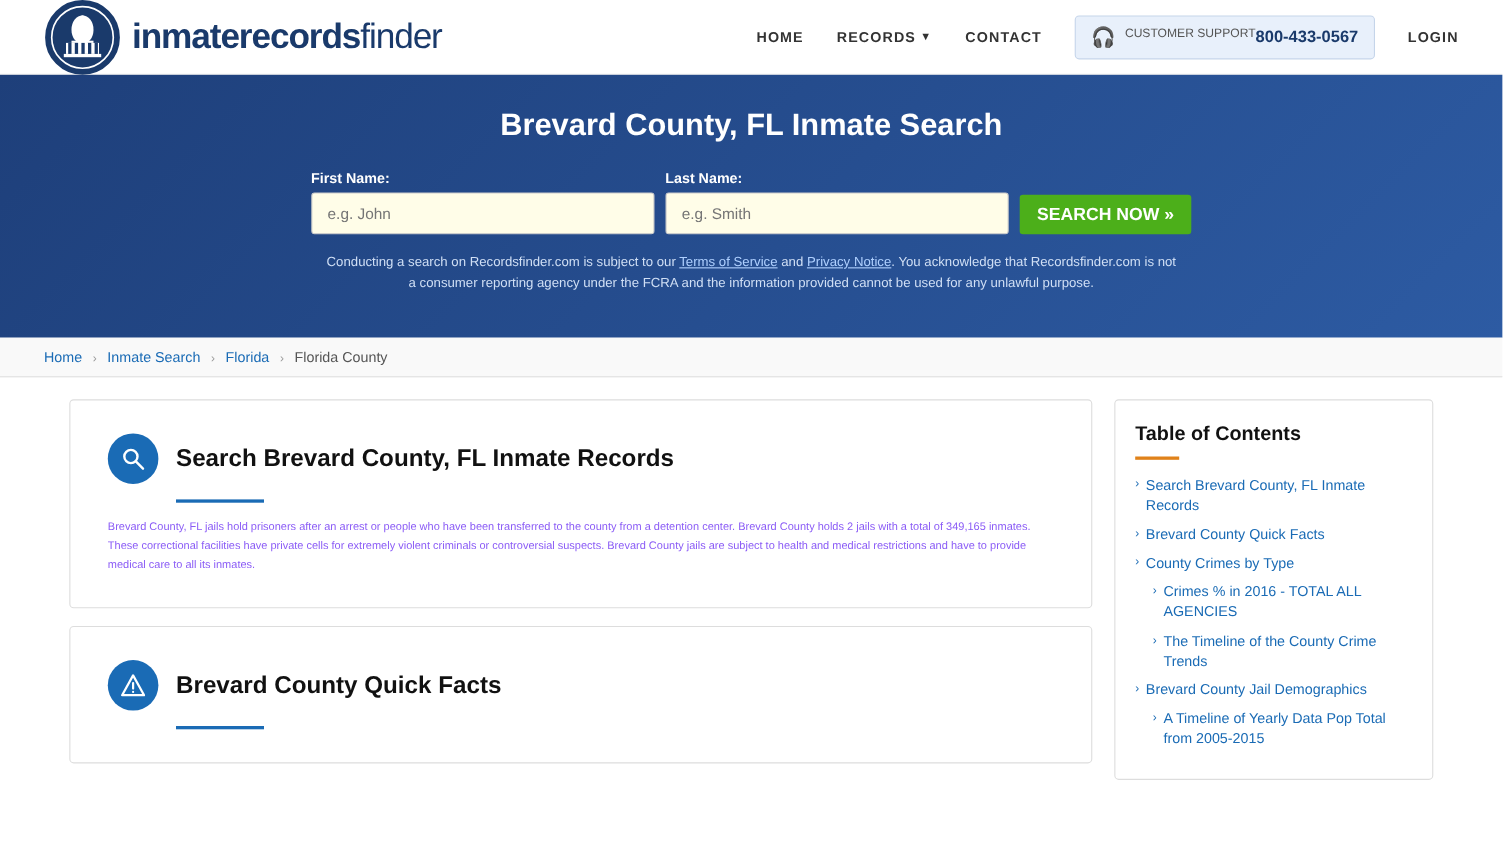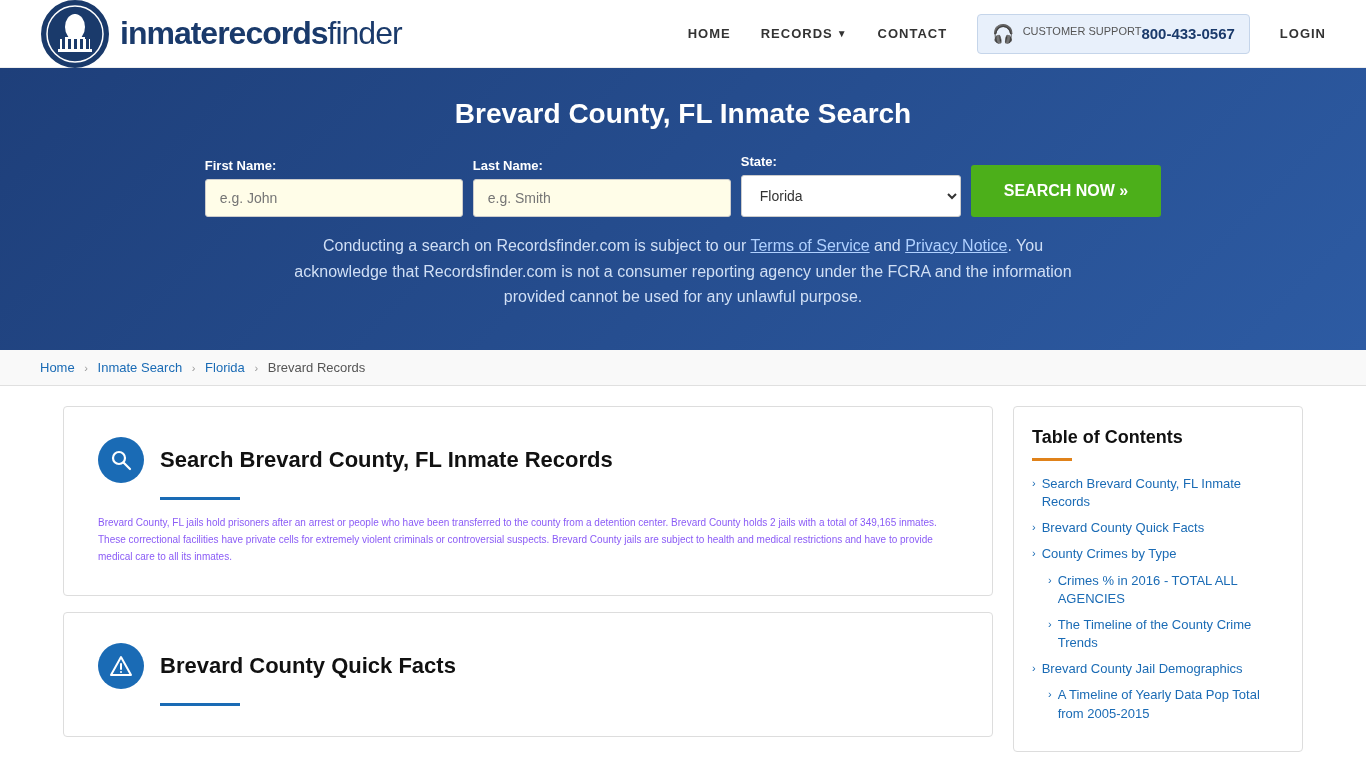--- a/index.html
+++ b/index.html
@@ -122,47 +122,47 @@
       font-size: 13px;
       font-weight: 600;
     }
     .form-input {
       background: #fffde8;
       border: 1px solid #ccc;
       border-radius: 3px;
       padding: 10px 14px;
       font-size: 14px;
       color: #aaa;
-      width: 258px;
+      width: 312px;
     }
     .state-select {
       background: #fff;
       border: 1px solid #ccc;
       border-radius: 3px;
       padding: 10px 14px;
       font-size: 14px;
       color: #333;
       width: 220px;
       height: 42px;
     }
     .search-btn {
       background: #4caf1a;
       color: #fff;
       border: none;
       border-radius: 3px;
-      padding: 10px 33px;
+      padding: 10px 16px;
       font-size: 16px;
       font-weight: 700;
       cursor: pointer;
-      height: 52px;
+      height: 36px;
       white-space: nowrap;
     }
     .hero-disclaimer {
       color: #d0dff5;
-      font-size: 16px;
+      font-size: 12px;
       line-height: 1.6;
       max-width: 780px;
       margin: 0 auto;
     }
     .hero-disclaimer a {
       color: #afd0ff;
       text-decoration: underline;
     }
 
     
@@ -336,40 +336,36 @@
 <section class="hero">
   <h1 class="hero-title">Brevard County, FL Inmate Search</h1>
   <div class="search-form">
     <div class="form-group">
       <label class="form-label">First Name:</label>
       <input class="form-input" type="text" placeholder="e.g. John" style="">
     </div>
     <div class="form-group">
       <label class="form-label">Last Name:</label>
       <input class="form-input" type="text" placeholder="e.g. Smith" style="">
-    </div>
-    <div class="form-group">
-      <label class="form-label">State:</label>
-      <select class="state-select"><option>Florida</option></select>
     </div>
     <button class="search-btn">SEARCH NOW »</button>
   </div>
   <p class="hero-disclaimer">
     Conducting a search on Recordsfinder.com is subject to our <a href="#">Terms of Service</a> and <a href="#">Privacy Notice</a>. You acknowledge that Recordsfinder.com is not a consumer reporting agency under the FCRA and the information provided cannot be used for any unlawful purpose.
   </p>
 </section>
 
 <nav class="breadcrumb">
   <a href="#">Home</a>
   <span class="breadcrumb-sep">›</span>
   <a href="#">Inmate Search</a>
   <span class="breadcrumb-sep">›</span>
   <a href="#">Florida</a>
   <span class="breadcrumb-sep">›</span>
-  <span>Brevard Records</span>
+  <span>Florida County</span>
 </nav>
 
 <div class="main-container">
   <div class="content-area">
 
     <div class="content-card">
       <div class="section-header">
         <div class="section-icon">
           <svg width="22" height="22" viewBox="0 0 22 22" fill="none">
             <circle cx="9" cy="9" r="6" stroke="white" stroke-width="2.2"></circle>

